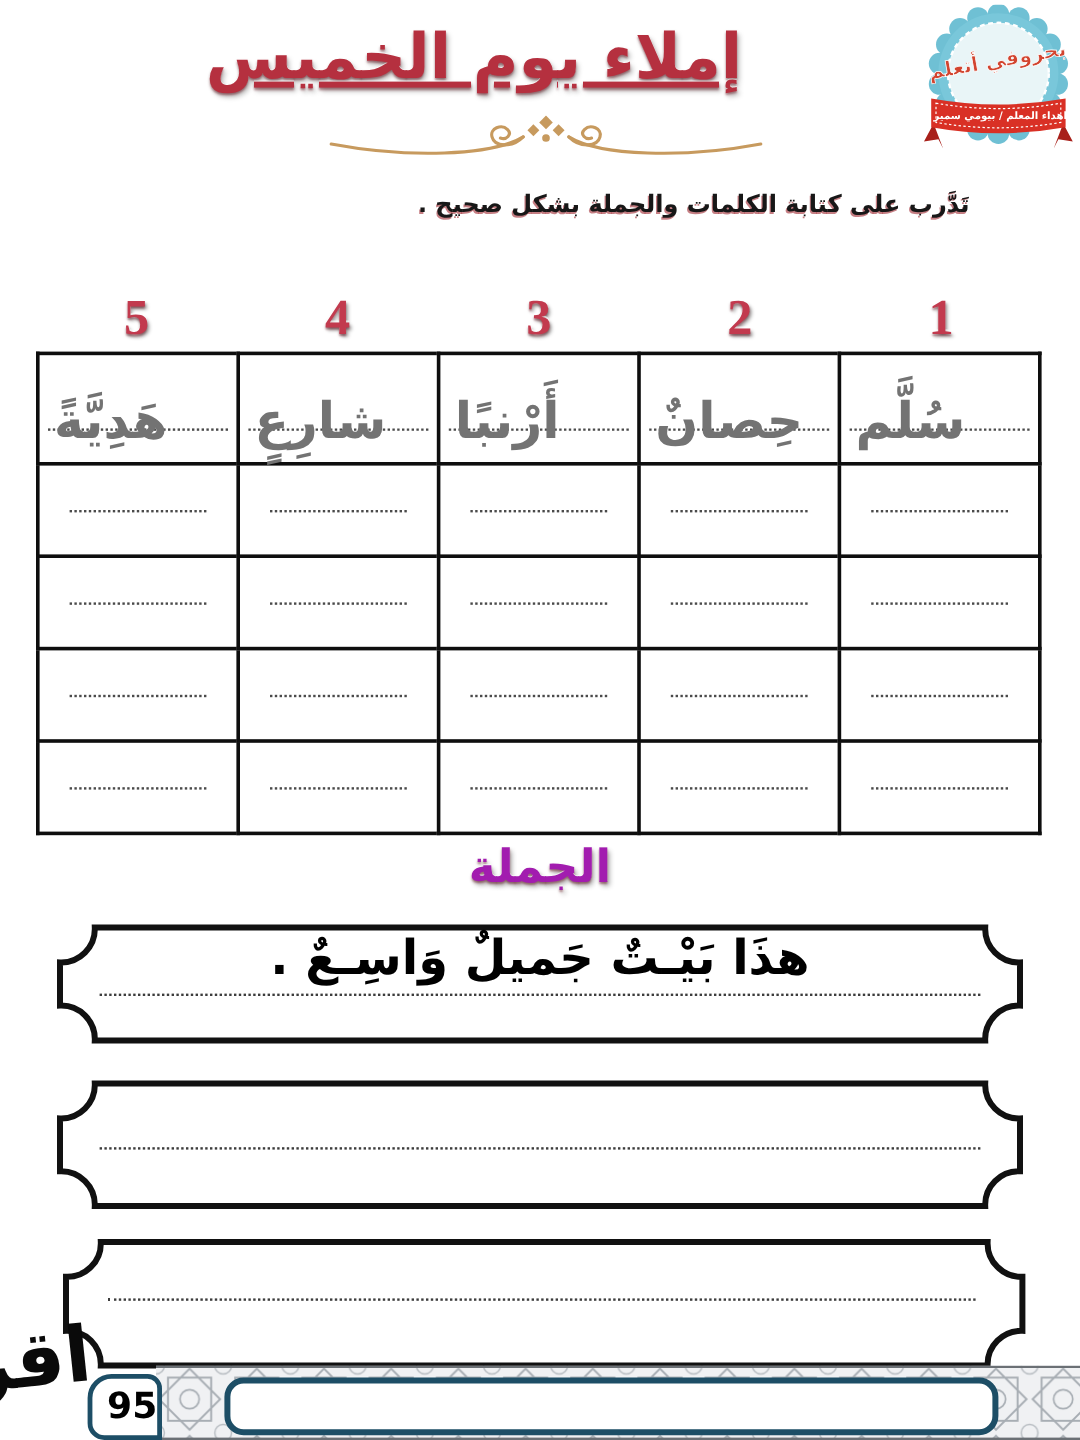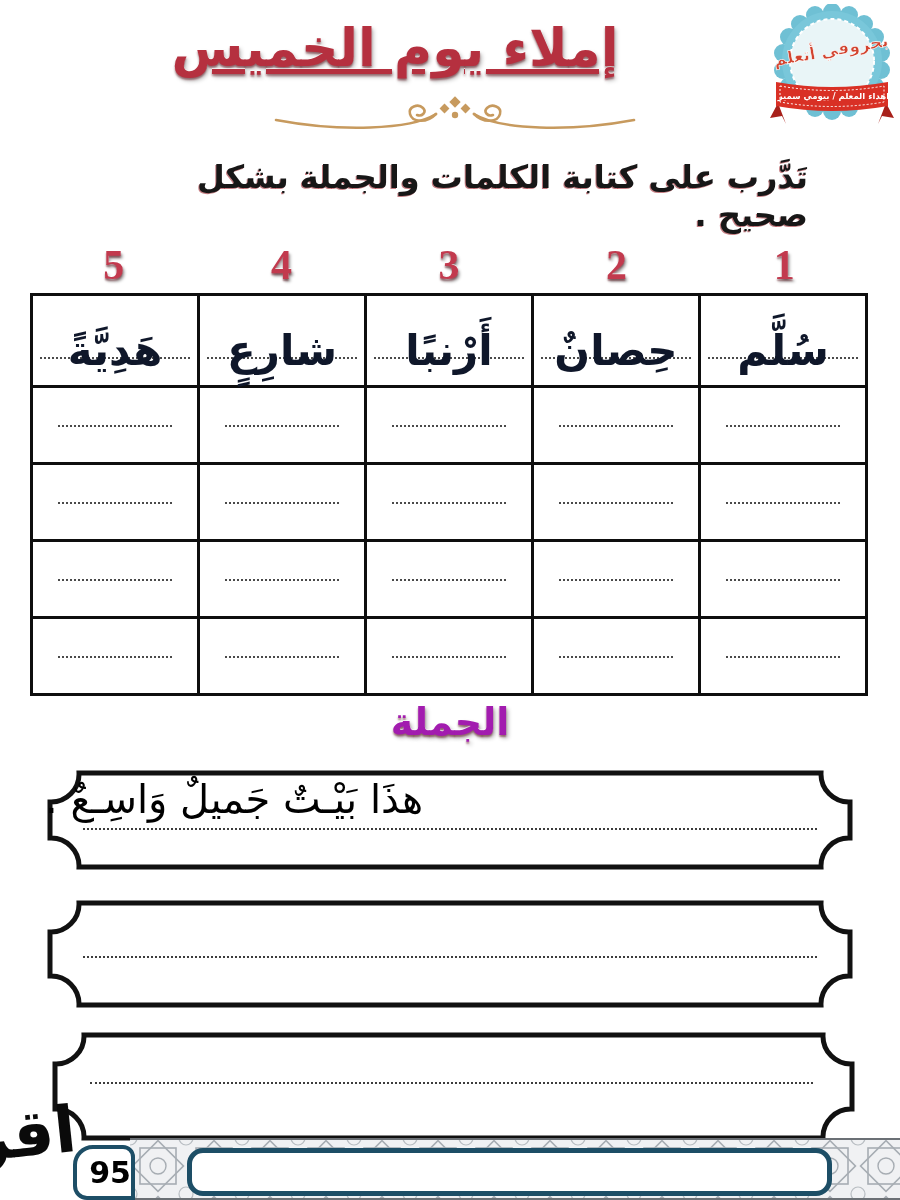--- a/index.html
+++ b/index.html
@@ -8,50 +8,50 @@
 
   
   .title{position:absolute;top:18px;left:0;right:110px;text-align:center;
          font-size:52px;font-weight:700;color:#b5303f;margin:0;direction:rtl;
          text-shadow:0 -1px 0 rgba(255,255,255,.55),0 2px 2px rgba(90,5,15,.5),2px 3px 4px rgba(0,0,0,.25);text-decoration:underline;}
   .flourish{position:absolute;top:96px;left:270px;}
 
   .badge{position:absolute;top:4px;right:4px;width:128px;height:126px;}
 
   .instruction{position:absolute;top:158px;right:92px;left:150px;direction:rtl;text-align:right;
-               font-size:32px;font-weight:700;color:#171717;
+               font-size:20px;font-weight:700;color:#171717;
                text-shadow:-1px 1px 0 rgba(150,20,30,.55);}
 
   
   .numbers{position:absolute;top:244px;left:30px;width:838px;display:grid;
            grid-template-columns:repeat(5,1fr);direction:rtl;}
   .numbers span{text-align:center;font-family:"Liberation Serif",serif;font-weight:700;
                 font-size:42px;line-height:1;color:#c23a4e;
                 text-shadow:0 -1px 0 rgba(255,255,255,.6),0 2px 2px rgba(80,5,15,.55),2px 3px 3px rgba(0,0,0,.3);}
 
   
   .word-table{position:absolute;top:293px;left:30px;width:838px;border-collapse:collapse;
               table-layout:fixed;direction:rtl;}
   .word-table td{border:3px solid #0e0e0e;position:relative;padding:0;}
   .word-table tr.head td{height:89px;}
   .word-table tr.blank td{height:74px;}
   .wordcell .dotline{position:absolute;left:4%;right:4%;bottom:26px;border-bottom:2px dotted #4a4a4a;}
-  .wordcell .word{position:absolute;left:0;right:0;bottom:2px;text-align:center;direction:rtl;
-                  font-size:42px;font-weight:700;color:#0f172a;line-height:1.55;}
+  .wordcell .word{position:absolute;left:12px;right:0;bottom:2px;text-align:left;direction:rtl;
+                  font-size:42px;font-weight:700;color:#737373;line-height:1.55;}
   .blank .dotseg{position:absolute;left:15%;right:15%;top:50%;border-bottom:2px dotted #4a4a4a;}
 
   
   .sent-label{position:absolute;top:700px;left:0;right:0;text-align:center;direction:rtl;
               font-size:38px;font-weight:700;color:#a21caf;margin:0;
               text-shadow:0 -1px 0 rgba(255,255,255,.6),0 2px 2px rgba(90,5,15,.5),2px 3px 4px rgba(0,0,0,.3);}
   .plaque{position:absolute;}
   .plaque svg{position:absolute;top:0;left:0;}
   .plaque .dotline{position:absolute;left:38px;right:38px;border-bottom:2px dotted #3d3d3d;}
-  .plaque .sentence{position:absolute;left:0;right:0;top:8px;text-align:left;direction:rtl;
-                    font-size:40px;font-weight:400;color:#000;}
+  .plaque .sentence{position:absolute;left:0;right:0;top:8px;text-align:center;direction:rtl;
+                    font-size:40px;font-weight:700;color:#000;}
   .box1{top:768px;left:45px;width:810px;height:104px;}
   .box1 .dotline{top:60px;}
   .box2{top:898px;left:45px;width:810px;height:112px;}
   .box2 .dotline{top:58px;}
   .box3{top:1030px;left:50px;width:807px;height:113px;}
   .box3 .dotline{top:52px;left:40px;right:44px;}
 
   
   .footer-strip{position:absolute;left:130px;right:0;top:1138px;height:62px;}
   .page-num-box{position:absolute;left:73px;top:1145px;width:62px;height:55px;background:#fff;

